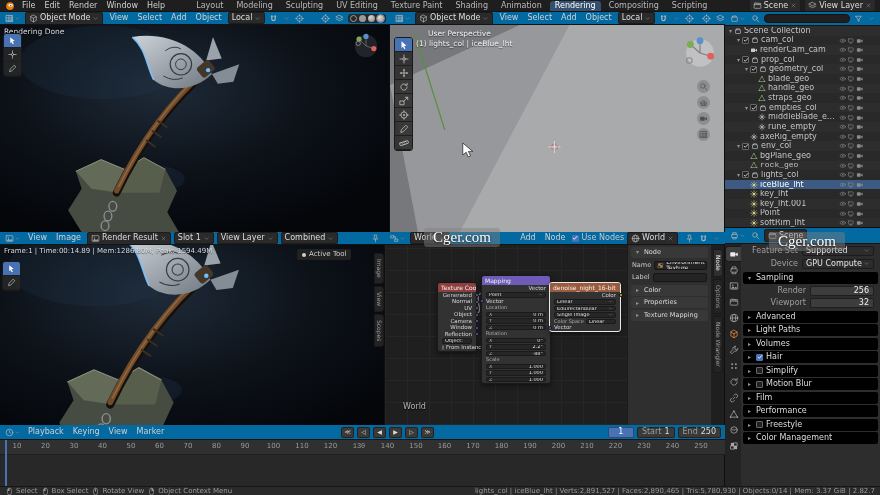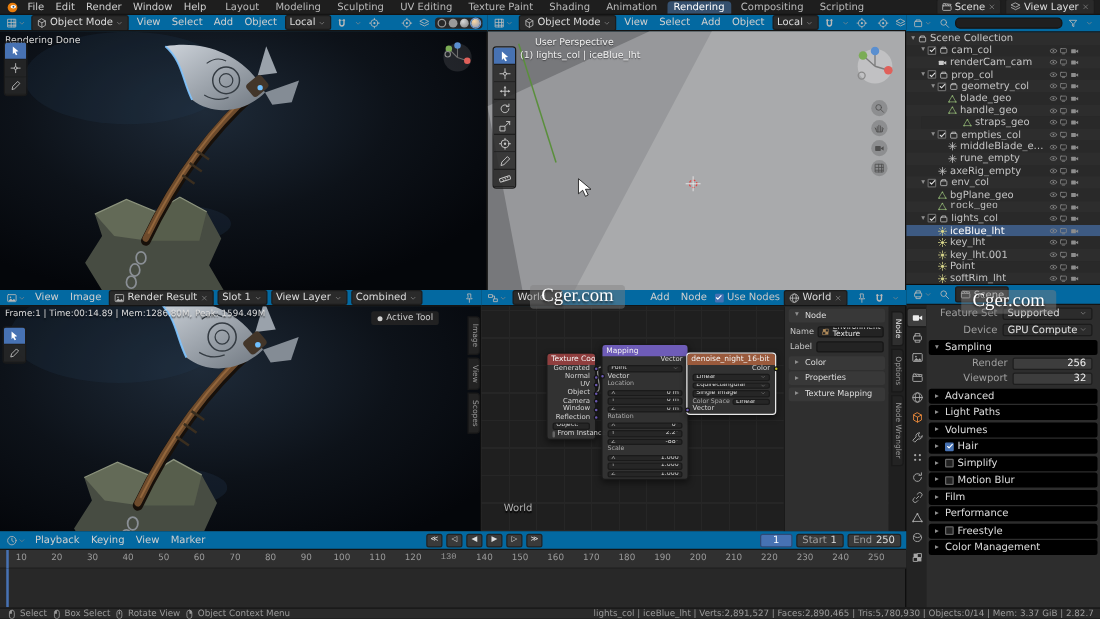--- a/index.html
+++ b/index.html
@@ -135,21 +135,21 @@
           <circle cx="9.2" cy="7" r="1.2" fill="#265787"></circle>
         </svg>
       </span>
     <span id="tb-menus" class="row">
         <span class="menu">File</span>
         <span class="menu">Edit</span>
         <span class="menu">Render</span>
         <span class="menu">Window</span>
         <span class="menu">Help</span>
       </span>
-    <span id="tb-tabs" class="row" style="margin-left:4px">
+    <span id="tb-tabs" class="row" style="margin-left:20px">
         <span class="wtab">Layout</span>
         <span class="wtab">Modeling</span>
         <span class="wtab">Sculpting</span>
         <span class="wtab">UV Editing</span>
         <span class="wtab">Texture Paint</span>
         <span class="wtab">Shading</span>
         <span class="wtab">Animation</span>
         <span class="wtab active">Rendering</span>
         <span class="wtab">Compositing</span>
         <span class="wtab">Scripting</span>
@@ -653,21 +653,21 @@
             <path d="M6 13h4" stroke="#8d8d8d" stroke-width="1.2" stroke-linecap="round" stroke-linejoin="round"></path>
           </svg>
         </span>
         <span class="olicon">
           <svg viewBox="0 0 16 16" width="7.5" height="7.5">
             <rect x="2" y="5" width="8" height="7" rx="1" fill="#8d8d8d"></rect>
             <path d="M10 8l4-2.5v6L10 9z" fill="#8d8d8d"></path>
           </svg>
         </span>
       </div>
-      <div class="olrow" style="padding-left: 26px; margin-left: 12px;">
+      <div class="olrow" style="padding-left: 26px;">
         <span class="disc"></span>
         <svg viewBox="0 0 16 16" width="8" height="8">
           <path d="M8 3.5L13.5 13h-11z" fill="none" stroke="#93b876" stroke-width="1.2" stroke-linecap="round" stroke-linejoin="round"></path>
           <circle cx="8" cy="3.5" r="1.2" fill="#93b876"></circle>
           <circle cx="2.5" cy="13" r="1.2" fill="#93b876"></circle>
           <circle cx="13.5" cy="13" r="1.2" fill="#93b876"></circle>
         </svg>
         <span class="ollabel">straps_geo</span>
         <span class="spacer"></span>
         <span class="olicon">

